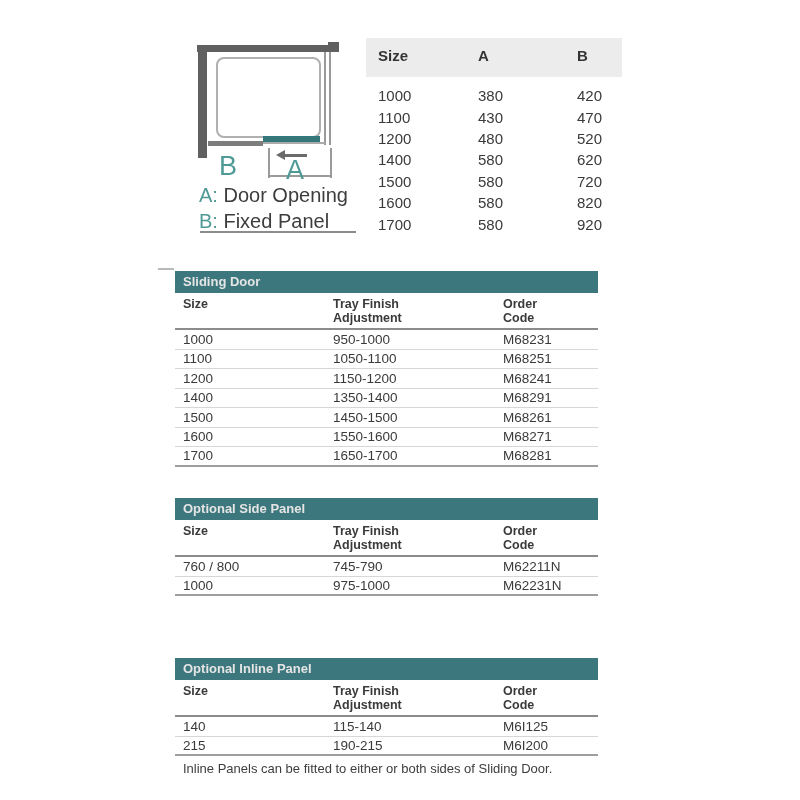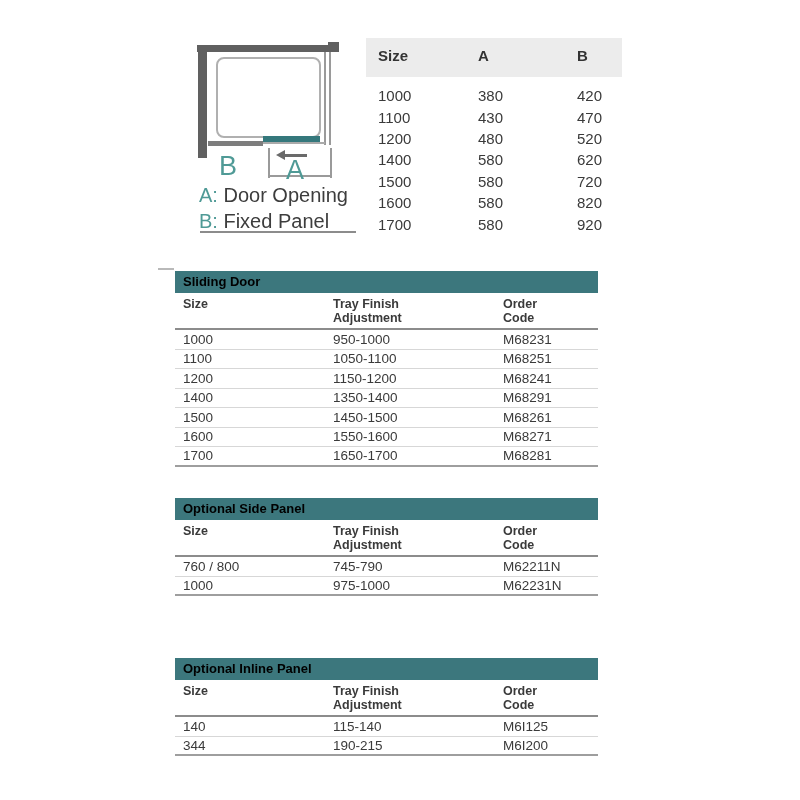--- a/index.html
+++ b/index.html
@@ -53,21 +53,21 @@
     padding-left:12px;height:21.4px;align-items:center;
     font-size:15px;color:#3a3a3a;
   }
 
   
   .section{left:175px;width:423px;}
   #section-sliding-door{top:271px;}
   #section-side-panel{top:498px;}
   #section-inline-panel{top:658px;}
   .band{
-    height:22px;background:#3c777d;color:#000000;font-weight:bold;
+    height:22px;background:#3c777d;color:#e5e5e5;font-weight:bold;
     font-size:13px;line-height:22px;padding-left:8px;box-sizing:border-box;
   }
   .cols-header{
     display:grid;grid-template-columns:150px 170px 1fr;
     padding:5px 0 3px 8px;font-weight:bold;font-size:12.5px;line-height:13.5px;
     color:#3a3a3a;border-bottom:2px solid #8c8c8c;box-sizing:border-box;
   }
   .cols-header .hcell{white-space:pre-line;}
   .section .trow{
     display:grid;grid-template-columns:150px 170px 1fr;
@@ -236,18 +236,21 @@
     <div class="hcell">Order
 Code</div>
   </div>
   <div class="tbody">
       <div class="trow">
         <div class="tcell c0">140</div>
         <div class="tcell c1">115-140</div>
         <div class="tcell c2">M6I125</div>
       </div>
       <div class="trow">
-        <div class="tcell c0">344</div>
+        <div class="tcell c0">215</div>
         <div class="tcell c1">190-215</div>
         <div class="tcell c2">M6I200</div>
       </div>
     </div>
+  <div class="notes">
+      <div class="note-line">Inline Panels can be fitted to either or both sides of Sliding Door.</div>
+    </div>
 </div>
 
 </body></html>

